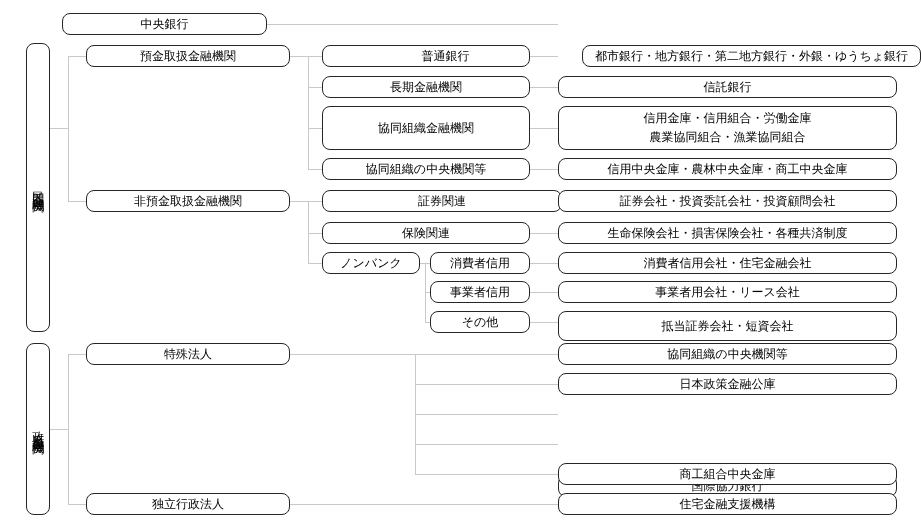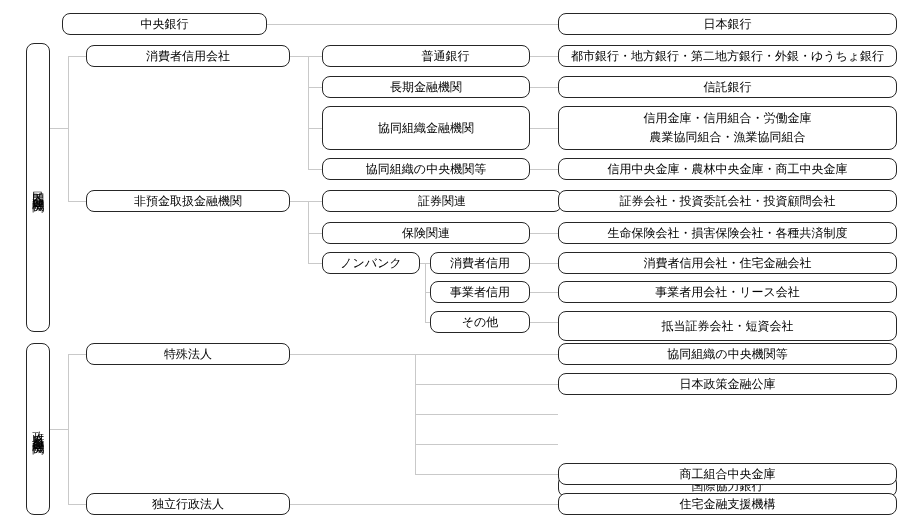--- a/index.html
+++ b/index.html
@@ -70,25 +70,24 @@
     <div class="line" style="left: 68px; top: 353.5px; width: 18px; height: 1px; background: rgb(201, 201, 201);"></div>
     <div class="line" style="left: 68px; top: 503.5px; width: 18px; height: 1px; background: rgb(201, 201, 201);"></div>
     <div class="line" style="left: 290px; top: 353.5px; width: 268px; height: 1px; background: rgb(201, 201, 201);"></div>
     <div class="line" style="left: 414.5px; top: 354px; width: 1px; height: 120px; background: rgb(201, 201, 201);"></div>
     <div class="line" style="left: 415px; top: 383.5px; width: 143px; height: 1px; background: rgb(201, 201, 201);"></div>
     <div class="line" style="left: 415px; top: 413.5px; width: 143px; height: 1px; background: rgb(201, 201, 201);"></div>
     <div class="line" style="left: 415px; top: 443.5px; width: 143px; height: 1px; background: rgb(201, 201, 201);"></div>
     <div class="line" style="left: 415px; top: 473.5px; width: 143px; height: 1px; background: rgb(201, 201, 201);"></div>
     <div class="line" style="left: 290px; top: 503.5px; width: 268px; height: 1px; background: rgb(201, 201, 201);"></div>
     <div class="node" style="left: 28px; top: 13px; width: 205px; height: 22px; border-color: rgb(38, 38, 38); margin-left: 34px;">中央銀行</div>
-    <div class="node" style="left: 558px; top: 13px; width: 339px; height: 22px; border-color: rgb(38, 38, 38);">日本銀行</div>
     <div class="node vertical" style="left: 26px; top: 43px; width: 24px; height: 289px; border-color: rgb(38, 38, 38);">民間金融機関</div>
-    <div class="node" style="left: 86px; top: 45px; width: 204px; height: 22px; border-color: rgb(38, 38, 38);">消費者信用会社</div>
+    <div class="node" style="left: 86px; top: 45px; width: 204px; height: 22px; border-color: rgb(38, 38, 38);">預金取扱金融機関</div>
     <div class="node" style="left: 322px; top: 45px; width: 208px; height: 22px; border-color: rgb(38, 38, 38); padding-left: 39px;">普通銀行</div>
-    <div class="node" style="left: 558px; top: 45px; width: 339px; height: 22px; border-color: rgb(38, 38, 38);">都市銀行・地方銀行・第二地方銀行・外銀・ゆうちょ銀行</div>
+    <div class="node" style="left: 582px; top: 45px; width: 339px; height: 22px; border-color: rgb(38, 38, 38);">都市銀行・地方銀行・第二地方銀行・外銀・ゆうちょ銀行</div>
     <div class="node" style="left: 322px; top: 76px; width: 208px; height: 22px; border-color: rgb(38, 38, 38);">長期金融機関</div>
     <div class="node" style="left: 558px; top: 76px; width: 339px; height: 22px; border-color: rgb(38, 38, 38);">信託銀行</div>
     <div class="node" style="left: 322px; top: 106px; width: 208px; height: 44px; border-color: rgb(38, 38, 38);">協同組織金融機関</div>
     <div class="node" style="left: 558px; top: 106px; width: 339px; height: 44px; border-color: rgb(38, 38, 38);">
       <span class="node-line">信用金庫・信用組合・労働金庫</span>
       <span class="node-line">農業協同組合・漁業協同組合</span>
     </div>
     <div class="node" style="left: 322px; top: 158px; width: 208px; height: 22px; border-color: rgb(38, 38, 38);">協同組織の中央機関等</div>
     <div class="node" style="left: 558px; top: 158px; width: 339px; height: 22px; border-color: rgb(38, 38, 38);">信用中央金庫・農林中央金庫・商工中央金庫</div>
     <div class="node" style="left: 86px; top: 190px; width: 204px; height: 22px; border-color: rgb(38, 38, 38);">非預金取扱金融機関</div>

